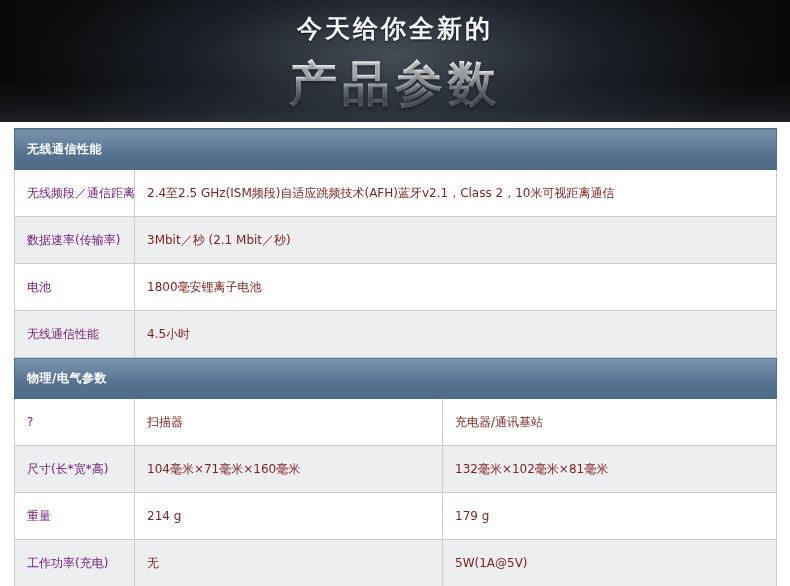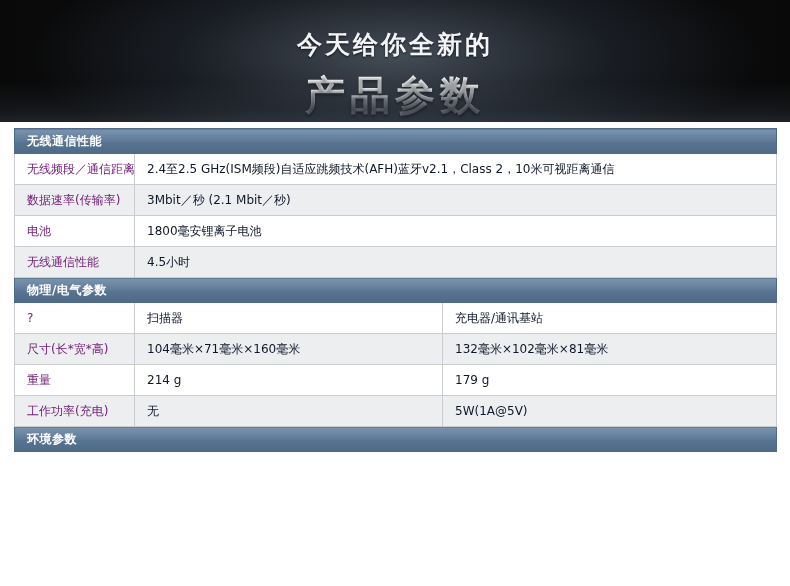--- a/index.html
+++ b/index.html
@@ -38,32 +38,32 @@
     bottom: 0;
     width: 790px;
     height: 40px;
     background: linear-gradient(to bottom, rgba(255,255,255,0) 0%, rgba(120,140,165,0.10) 70%, rgba(150,170,195,0.16) 100%);
     pointer-events: none;
   }
   .banner-inner {
     position: relative;
     z-index: 2;
     text-align: center;
-    padding-top: 28px;
+    padding-top: 12px;
   }
   .banner-line1 {
     font-size: 25px;
     letter-spacing: 3px;
     color: #f2f4f7;
     font-weight: bold;
     text-shadow: 0 1px 2px rgba(0,0,0,0.7);
   }
   .banner-line2 {
     margin-top: 7px;
-    font-size: 40px;
+    font-size: 48px;
     font-weight: bold;
     letter-spacing: 5px;
     background: linear-gradient(to bottom, #ffffff 0%, #e8ebee 38%, #9aa3ad 55%, #5d656e 75%, #8d959d 100%);
     -webkit-background-clip: text;
     background-clip: text;
     color: transparent;
     -webkit-text-fill-color: transparent;
     text-shadow: 0 2px 3px rgba(0,0,0,0.35);
   }
 
@@ -77,21 +77,21 @@
   table.spec {
     width: 762px;
     margin: 0 14px;
     border-collapse: collapse;
     table-layout: fixed;
     font-size: 12px;
     color: #262626;
   }
   table.spec td {
     border: 1px solid #c9ccd0;
-    padding: 0 12px;
+    padding: 8px 12px;
     height: 30px;
     vertical-align: middle;
     background: #ffffff;
     white-space: nowrap;
     overflow: hidden;
   }
   tr.section td {
     background: linear-gradient(to bottom, #7b93ad 0%, #5f7b99 48%, #587491 52%, #4e6a87 100%);
     color: #ffffff;
     font-weight: bold;
@@ -100,21 +100,21 @@
     border: 1px solid #51698a;
     letter-spacing: 0.5px;
   }
   tr.shade td {
     background: #eceef0;
   }
   .c1 { width: 120px; }
   .c2 { width: 308px; }
   .c3 { width: 334px; }
   .label { color: #701a75; }
-  .val { color: #0f172a; }
+  .val { color: #7f1d1d; }
 </style>
 </head>
 <body>
 
 <div class="banner">
   <div class="banner-glow"></div>
   <div class="banner-sheen"></div>
   <div class="banner-inner">
     <div class="banner-line1">今天给你全新的</div>
     <div class="banner-line2">产品参数</div>

